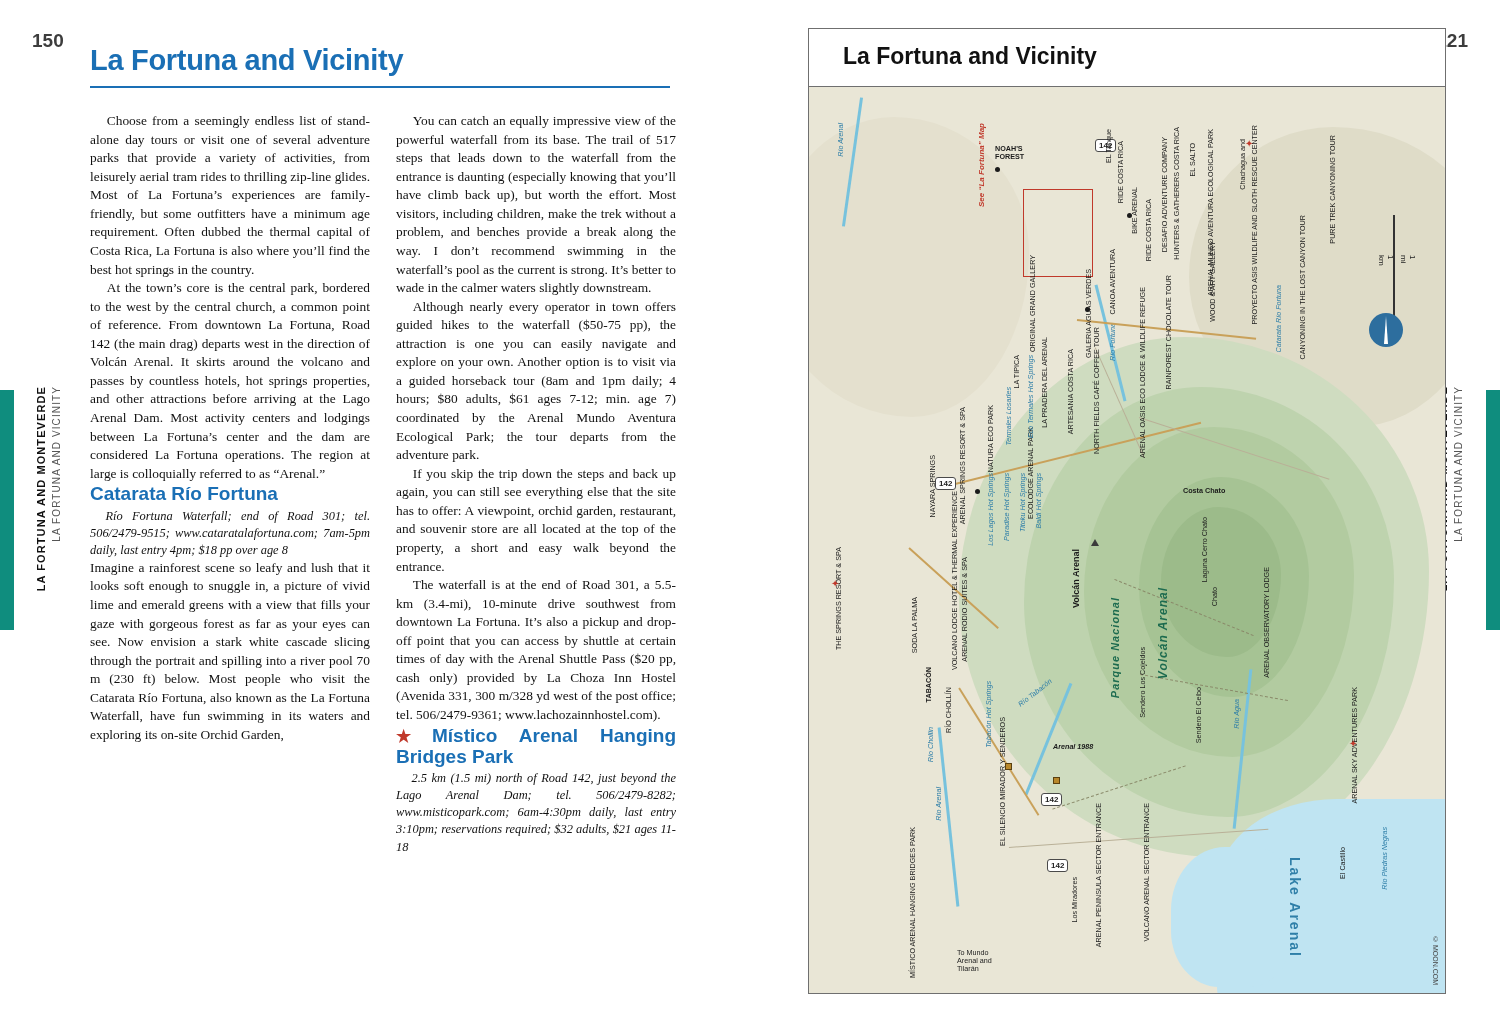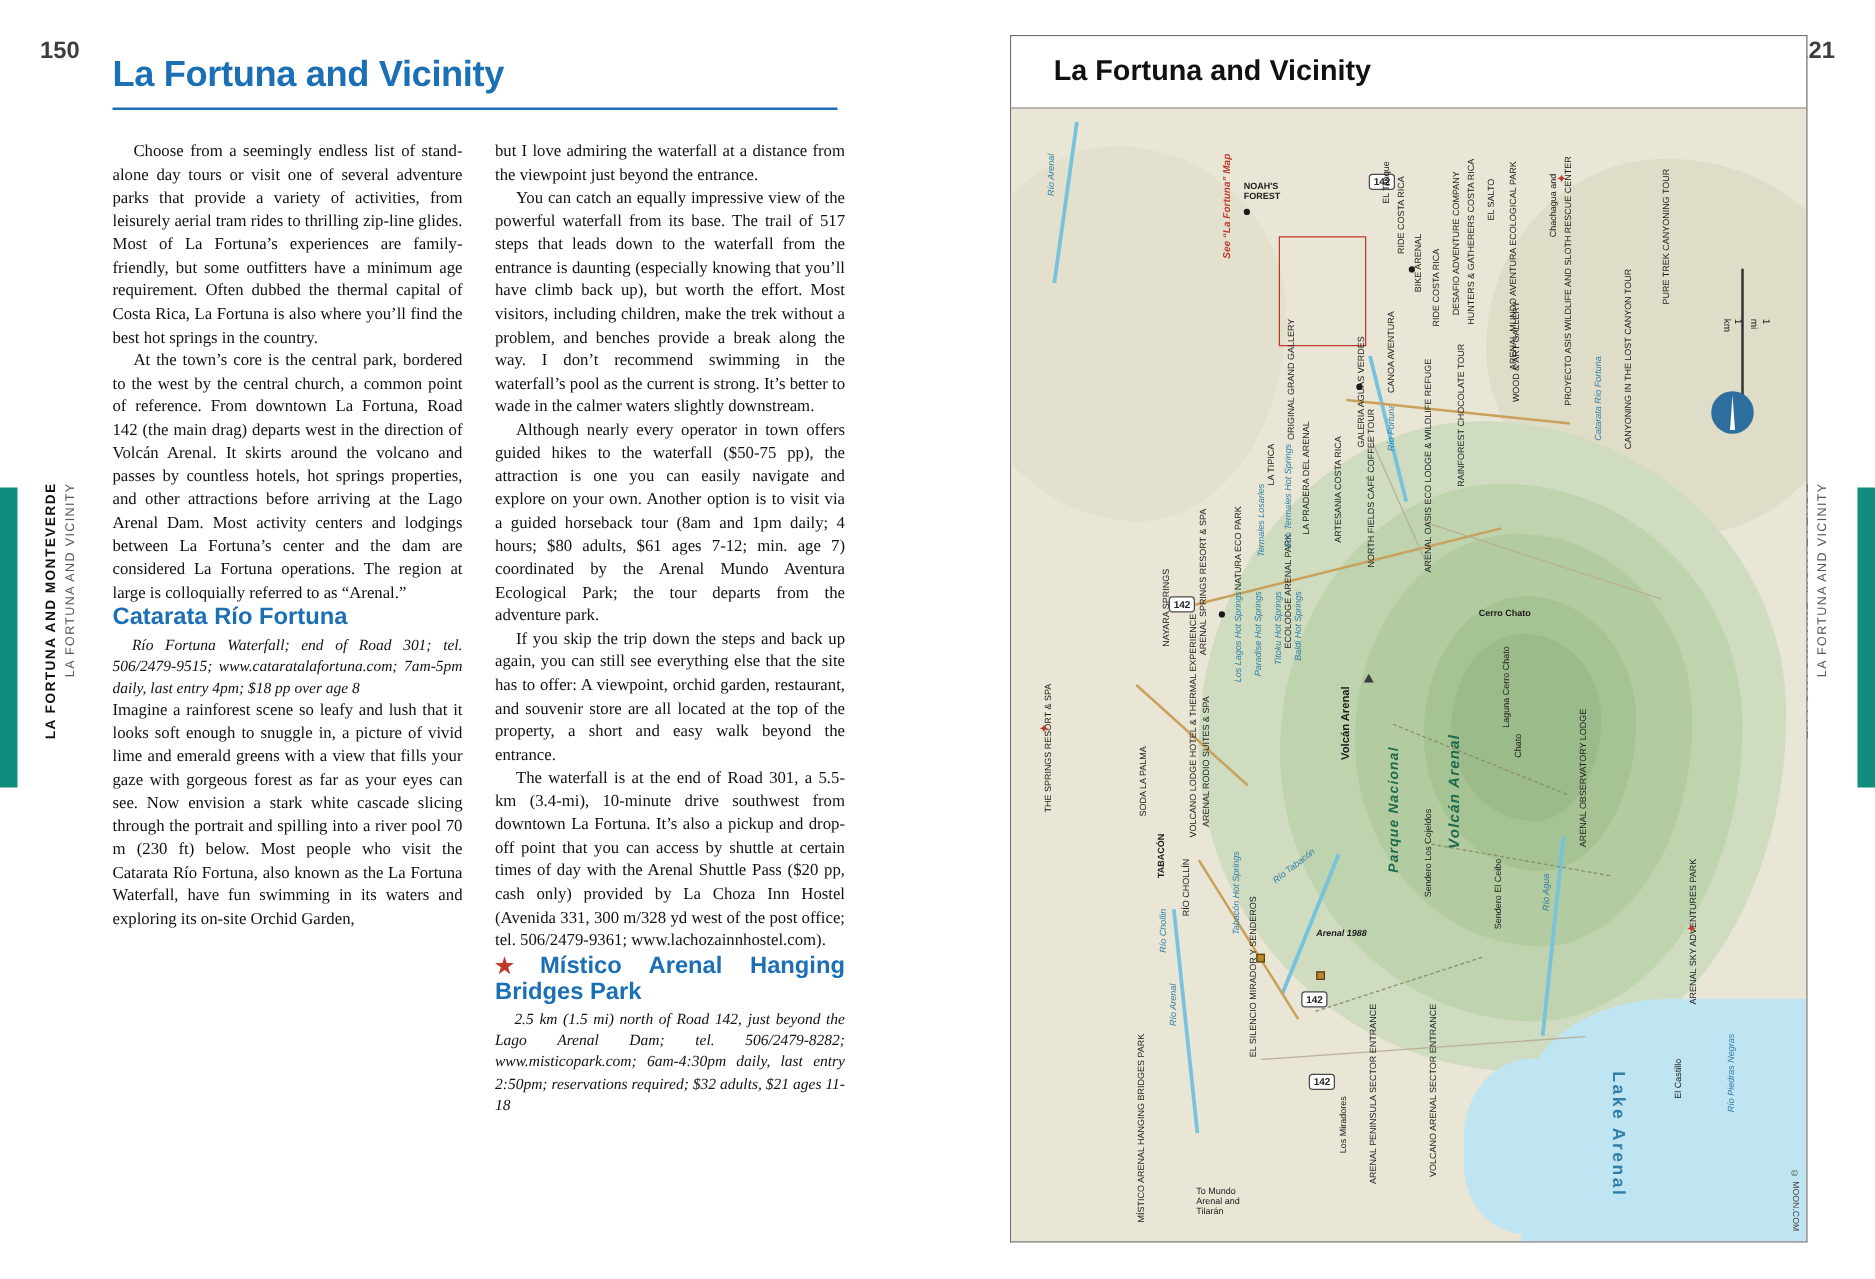--- a/index.html
+++ b/index.html
@@ -327,30 +327,29 @@
       <div class="col">
         <p>Choose from a seemingly endless list of stand-alone day tours or visit one of several adventure parks that provide a variety of activities, from leisurely aerial tram rides to thrilling zip-line glides. Most of La Fortuna’s experiences are family-friendly, but some outfitters have a minimum age requirement. Often dubbed the thermal capital of Costa Rica, La Fortuna is also where you’ll find the best hot springs in the country.</p>
         <p>At the town’s core is the central park, bordered to the west by the central church, a common point of reference. From downtown La Fortuna, Road 142 (the main drag) departs west in the direction of Volcán Arenal. It skirts around the volcano and passes by countless hotels, hot springs properties, and other attractions before arriving at the Lago Arenal Dam. Most activity centers and lodgings between La Fortuna’s center and the dam are considered La Fortuna operations. The region at large is colloquially referred to as “Arenal.”</p>
 
         <h3 class="sight-name">Catarata Río Fortuna</h3>
         <p class="detail">Río Fortuna Waterfall; end of Road 301; tel. 506/2479-9515; www.cataratalafortuna.com; 7am-5pm daily, last entry 4pm; $18 pp over age 8</p>
         <p class="first">Imagine a rainforest scene so leafy and lush that it looks soft enough to snuggle in, a picture of vivid lime and emerald greens with a view that fills your gaze with gorgeous forest as far as your eyes can see. Now envision a stark white cascade slicing through the portrait and spilling into a river pool 70 m (230 ft) below. Most people who visit the Catarata Río Fortuna, also known as the La Fortuna Waterfall, have fun swimming in its waters and exploring its on-site Orchid Garden,</p>
       </div>
 
       <div class="col">
-        <p class="first">but I love admiring the waterfall at a distance from the viewpoint just beyond the entrance.</p>
         <p>You can catch an equally impressive view of the powerful waterfall from its base. The trail of 517 steps that leads down to the waterfall from the entrance is daunting (especially knowing that you’ll have climb back up), but worth the effort. Most visitors, including children, make the trek without a problem, and benches provide a break along the way. I don’t recommend swimming in the waterfall’s pool as the current is strong. It’s better to wade in the calmer waters slightly downstream.</p>
         <p>Although nearly every operator in town offers guided hikes to the waterfall ($50-75 pp), the attraction is one you can easily navigate and explore on your own. Another option is to visit via a guided horseback tour (8am and 1pm daily; 4 hours; $80 adults, $61 ages 7-12; min. age 7) coordinated by the Arenal Mundo Aventura Ecological Park; the tour departs from the adventure park.</p>
         <p>If you skip the trip down the steps and back up again, you can still see everything else that the site has to offer: A viewpoint, orchid garden, restaurant, and souvenir store are all located at the top of the property, a short and easy walk beyond the entrance.</p>
         <p>The waterfall is at the end of Road 301, a 5.5-km (3.4-mi), 10-minute drive southwest from downtown La Fortuna. It’s also a pickup and drop-off point that you can access by shuttle at certain times of day with the Arenal Shuttle Pass ($20 pp, cash only) provided by La Choza Inn Hostel (Avenida 331, 300 m/328 yd west of the post office; tel. 506/2479-9361; www.lachozainnhostel.com).</p>
 
         <h3 class="sight-name star">
           <span class="star-glyph">★</span><span>Místico Arenal Hanging Bridges Park</span>
         </h3>
-        <p class="detail">2.5 km (1.5 mi) north of Road 142, just beyond the Lago Arenal Dam; tel. 506/2479-8282; www.misticopark.com; 6am-4:30pm daily, last entry 2:50pm; reservations required; $32 adults, $21 ages 11-18</p>
+        <p class="detail">2.5 km (1.5 mi) north of Road 142, just beyond the Lago Arenal Dam; tel. 506/2479-8282; www.misticopark.com; 6am-4:30pm daily, last entry 3:10pm; reservations required; $32 adults, $21 ages 11-18</p>
       </div>
 
     </div>
   </div>
 
   <div class="page-right">
 
     <div class="side-tab right"></div>
     <div class="folio folio-right">121</div>
 
@@ -425,21 +424,21 @@
           <div class="scale-txt" style="left:66px; top:40px; writing-mode:vertical-rl;">1 mi</div>
           <div class="scale-txt" style="left:44px; top:40px; writing-mode:vertical-rl;">1 km</div>
           <div class="scale-txt" style="left:40px; top:112px;">0</div>
         </div>
 
         <div class="compass"></div>
 
         <div class="mlabel grn vert" style="left:300px; top:510px; font-size:11px; letter-spacing:1px;">Parque Nacional</div>
         <div class="mlabel grn vert" style="left:348px; top:500px; font-size:12px; letter-spacing:1px;">Volcán Arenal</div>
         <div class="mlabel b vert" style="left:262px; top:462px; font-size:9px;">Volcán Arenal</div>
-        <div class="mlabel b" style="left:374px; top:400px;">Cerro Chato</div>
+        <div class="mlabel b" style="left:374px; top:400px;">Costa Chato</div>
         <div class="mlabel vert" style="left:392px; top:430px;">Laguna Cerro Chato</div>
         <div class="mlabel b" style="left:244px; top:656px;font-style:italic;">Arenal 1988</div>
         <div class="mlabel vert" style="left:330px; top:560px;">Sendero Los Cojeldos</div>
         <div class="mlabel vert" style="left:386px; top:600px;">Sendero El Ceibo</div>
         <div class="mlabel vert" style="left:262px; top:790px;">Los Miradores</div>
         <div class="mlabel vert" style="left:402px; top:500px;">Chato</div>
 
         <div class="mlabel b wrap" style="left:186px; top:58px;">NOAH'S FOREST</div>
         <div class="mlabel vert" style="left:296px; top:42px;">EL Tanque</div>
         <div class="mlabel vert" style="left:308px; top:54px;">RIDE COSTA RICA</div>

